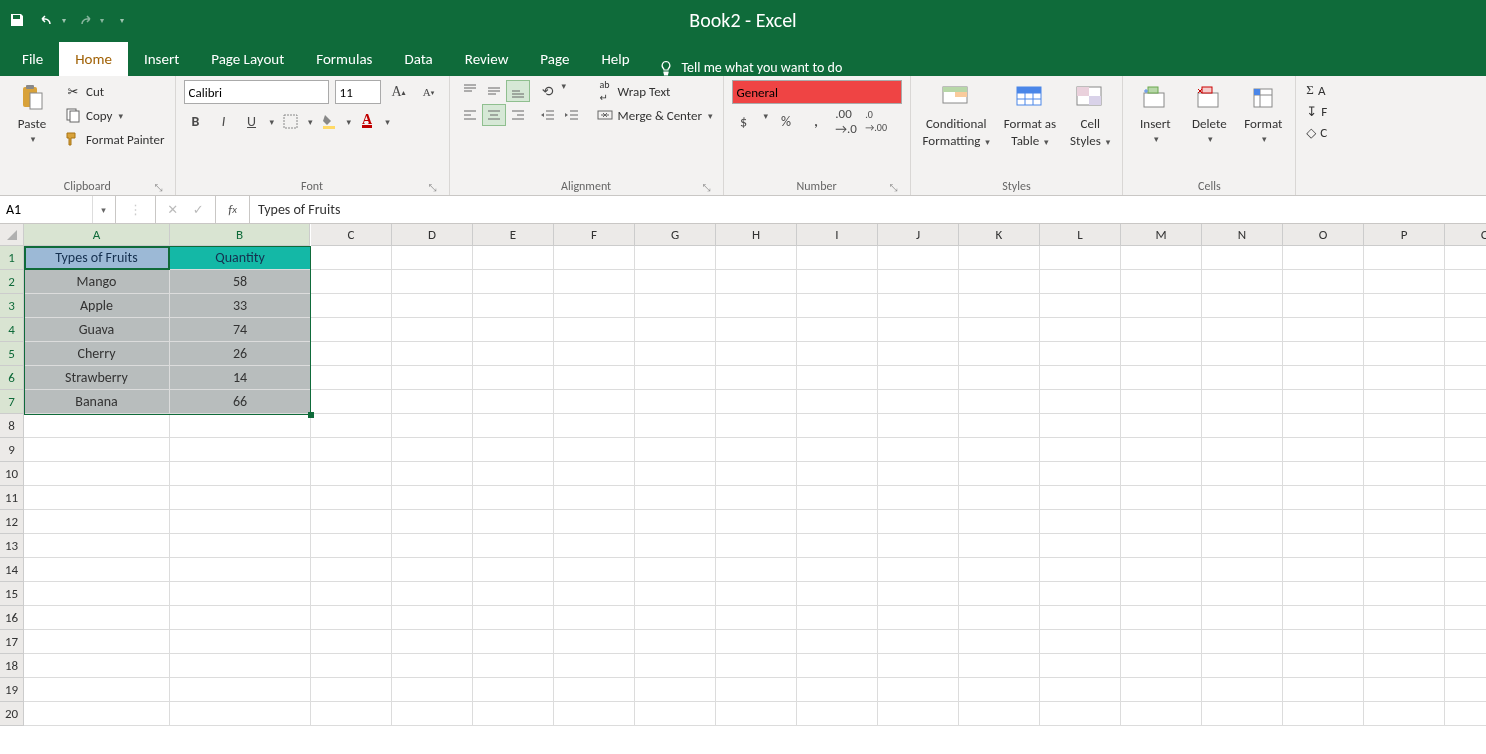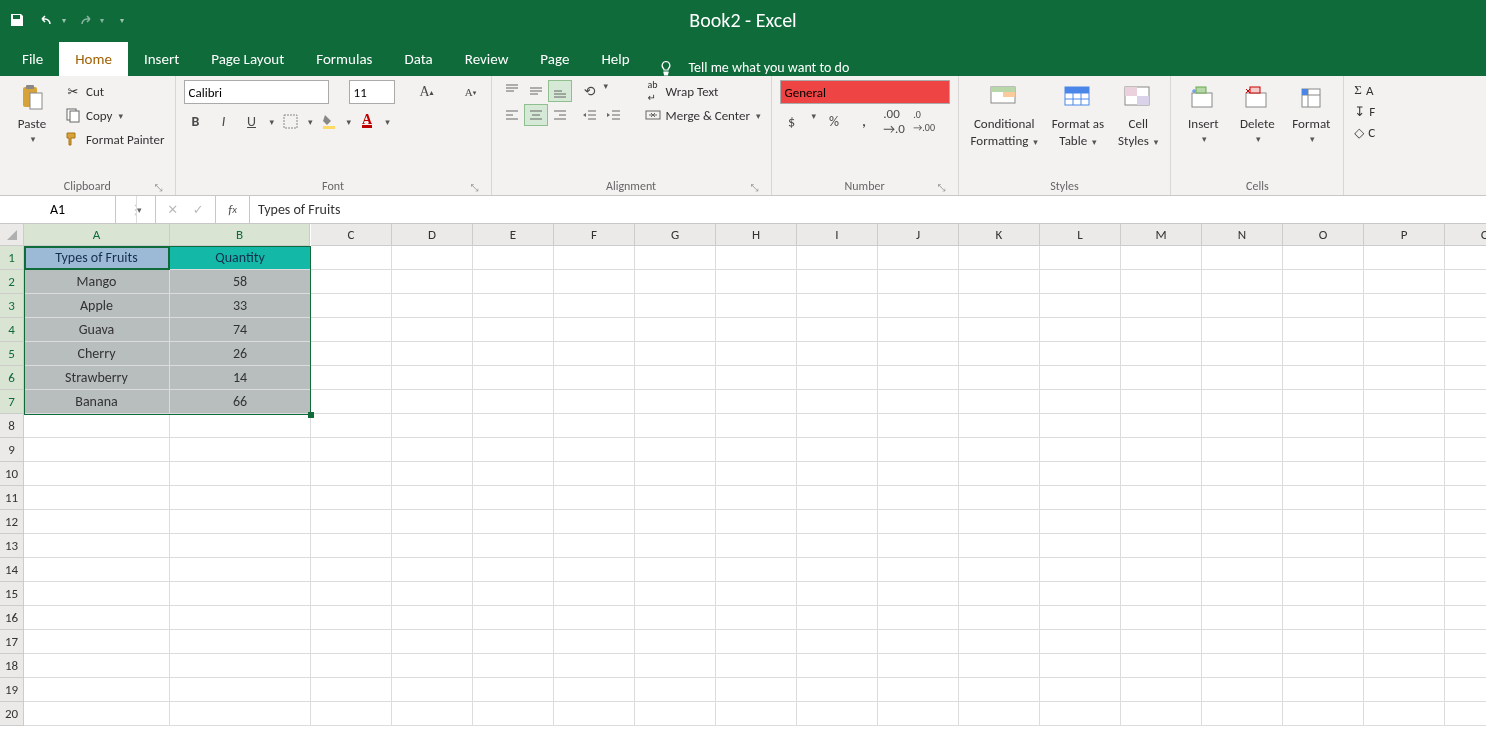--- a/index.html
+++ b/index.html
@@ -9,21 +9,21 @@
   .title-bar { background: #0f6b3a; height: 40px; display:flex; align-items:center; color:#fff; padding:0 6px; position:relative;}
   .qat { display:flex; align-items:center; gap:8px; }
   .qat-item { width:22px; height:22px; display:flex; align-items:center; justify-content:center; color:#fff; }
   .qat-drop { font-size:8px; opacity:.6; margin-left:-4px;}
   .title-text { position:absolute; left:50%; transform:translateX(-50%); font-size:20px; }
 
   
   .ribbon-tabs { background:#0f6b3a; height:36px; display:flex; align-items:flex-end; color:#fff; padding-left:6px; }
   .ribbon-tab { padding:8px 16px 8px 16px; font-size:15px; cursor:default; }
   .ribbon-tab.active { background:#fff; color:#a16207; }
-  .tellme { display:flex; align-items:center; gap:15px; padding:0 12px; font-size:14px; }
+  .tellme { display:flex; align-items:center; gap:8px; padding:0 12px; font-size:14px; }
   .bulb-icon { width:16px; height:16px; }
 
   
   .ribbon { background:#f3f2f1; height:120px; border-bottom:1px solid #c9c7c5; display:flex; }
   .group { border-right:1px solid #d9d7d5; padding:4px 8px 0 8px; display:flex; flex-direction:column; position:relative; }
   .group-body { flex:1; display:flex; align-items:flex-start; gap:6px; }
   .group-label { text-align:center; font-size:12px; color:#666; padding:3px 0 2px 0; position:relative; }
   .dlg-launcher { position:absolute; right:2px; bottom:2px; width:12px; height:12px; font-size:10px; color:#888; display:flex; align-items:center; justify-content:center;}
 
   .big-btn { display:flex; flex-direction:column; align-items:center; justify-content:flex-end; gap:2px; padding:2px 4px; font-size:13px; min-width:48px; }
@@ -38,21 +38,21 @@
   .font-size { width:46px; }
   .num-format { width:170px; height:24px; border:1px solid #aaa; background:#ef4444; padding:1px 18px 1px 4px; font-size:13px;}
 
   .toggle-cell { width:24px; height:22px; display:flex; align-items:center; justify-content:center; border:1px solid transparent; font-size:14px; color:#4a4a4a;}
   .toggle-cell.active { background:#d6e8d6; border-color:#8fbf8f;}
   .toggle-row { display:flex; gap:0; }
 
   
   .fx-row { height:28px; border-bottom:1px solid #c9c7c5; display:flex; align-items:stretch; }
   .name-box { width:116px; border-right:1px solid #c9c7c5; display:flex; align-items:center; }
-  .name-box input { border:none; width:92px; height:100%; padding:0 6px; font-size:14px; outline:none; background:transparent;margin-left:44px;}
+  .name-box input { border:none; width:92px; height:100%; padding:0 6px; font-size:14px; outline:none; background:transparent;}
   .name-box .dd { width:22px; text-align:center; font-size:9px; color:#666; border-left:1px solid #ddd; height:100%; display:flex; align-items:center; justify-content:center;}
   .fx-btns { width:40px; display:flex; align-items:center; justify-content:space-around; color:#888; border-right:1px solid #c9c7c5; padding:0 4px;}
   .fx-cancel, .fx-enter { font-size:13px; }
   .fx-label { width:34px; display:flex; align-items:center; justify-content:center; font-style:italic; font-family:"Cambria Math",serif; color:#555; border-right:1px solid #c9c7c5;}
   .formula-bar { flex:1; display:flex; align-items:center; padding:0 8px; font-size:14px;}
   .grid { display:grid; grid-template-columns: 24px repeat(17, 80px); grid-auto-rows:22px; }
   .colhdr, .rowhdr { background:#eceae8; color:#333; font-size:13px; display:flex; align-items:center; justify-content:center; border-right:1px solid #ccc; border-bottom:1px solid #ccc;}
   .colhdr.sel, .rowhdr.sel { background:#d9e4d2; color:#0f6b3a; }
   .cell { border-right:1px solid #dcdcdc; border-bottom:1px solid #dcdcdc; font-size:14px; display:flex; align-items:center; padding:0 4px; background:#fff; justify-content:center;}
   .sel-range { background:#b8bdbd; }
@@ -152,21 +152,21 @@
       </div>
     </div>
     <div class="group-label">
       <span>Clipboard</span>
       <span class="dlg-launcher">⤡</span>
     </div>
   </div>
 
   <div class="group">
     <div class="group-body vstack" style="gap:6px;">
-      <div style="display:flex; gap:20px; align-items:center;">
+      <div style="display:flex; gap:6px; align-items:center;">
         <input class="font-select font-name" value="Calibri" style="">
         <input class="font-select font-size" value="11" style="">
         <div class="toggle-cell" style="font-family:serif;">A<sup style="font-size:8px">▴</sup></div>
         <div class="toggle-cell" style="font-family:serif;font-size:11px;">A<sup style="font-size:7px">▾</sup></div>
       </div>
       <div style="display:flex; gap:4px; align-items:center;">
         <div class="toggle-cell">
             <b>B</b>
           </div>
         <div class="toggle-cell">
@@ -252,21 +252,21 @@
               </svg>
             </div>
           <div class="toggle-cell">
               <svg width="14" height="14">
                 <path stroke="#666" d="M5 3h8M5 7h8M5 11h8"></path>
                 <path fill="#666" d="M0 5l3 2-3 2z"></path>
               </svg>
             </div>
         </div>
       </div>
-      <div class="vstack" style="margin-left:10px;">
+      <div class="vstack" style="margin-left:4px;">
         <div class="small-row">
           <span class="ic" style="font-size:10px;">ab<br>↵</span>
           <span>Wrap Text</span>
         </div>
         <div class="small-row">
           <span class="ic">
             <svg width="16" height="16">
                 <rect x="1" y="4" width="14" height="8" fill="none" stroke="#666"></rect>
                 <path d="M4 8h3m2 0h3" stroke="#666"></path>
                 <path d="M6 6l2 2-2 2M10 6l-2 2 2 2" stroke="#666" fill="none"></path>

